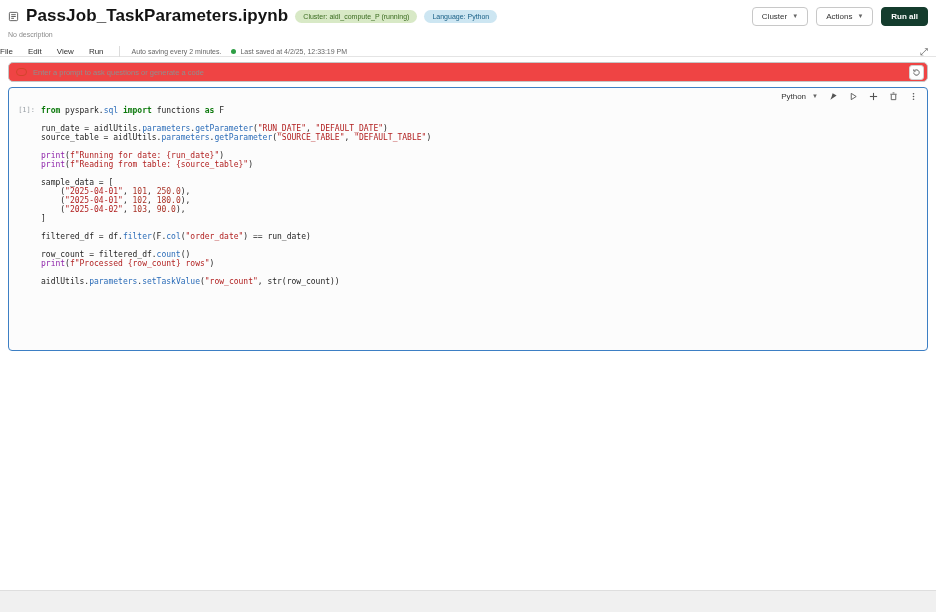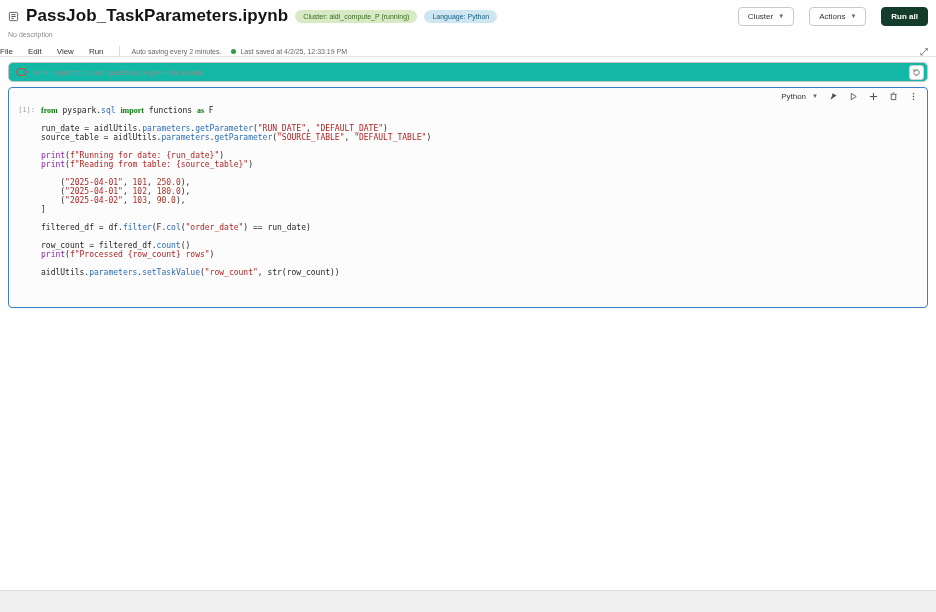--- a/index.html
+++ b/index.html
@@ -9,56 +9,56 @@
     font-family:"Liberation Sans", sans-serif; overflow:hidden;
   }
   
   .topbar { position:absolute; top:0; left:0; right:0; height:57px; background:#fff; border-bottom:1px solid #e4e4e4; }
   .title-row { display:flex; align-items:center; gap:7px; padding:6px 8px 0 8px; }
   .nb-icon { width:11px; height:11px; color:#555; flex:0 0 auto; }
   .nb-title { font-size:17px; font-weight:bold; color:#141414; letter-spacing:.1px; }
   .badge { font-size:7px; line-height:1; padding:3px 8px; border-radius:9px; white-space:nowrap; }
   .badge.green { background:var(--badge-green-bg); color:var(--badge-green-text); }
   .badge.blue  { background:var(--badge-blue-bg);  color:var(--badge-blue-text); }
-  .top-actions { margin-left:auto; display:flex; align-items:center; gap:15px;padding-left:37px; }
+  .top-actions { margin-left:auto; display:flex; align-items:center; gap:8px;padding-left:37px; }
   .btn { display:flex; align-items:center; gap:5px; font-size:8px; color:#333; background:#fff;
          border:1px solid #c8c8c8; border-radius:4px; padding:4px 9px; cursor:pointer;
          font-family:"Liberation Sans", sans-serif; }
   .btn .chev { font-size:6px; color:#666; }
   .btn.primary { background:var(--run-all-bg); border-color:var(--run-all-bg); color:#fff; font-weight:bold; }
   .desc-row { padding:5px 8px 0 8px; font-size:7px; color:#8b8b8b; }
   .menu-row { display:flex; align-items:center; gap:0; padding:8px 8px 0 0; }
   .menu-item { font-size:8px; color:#333; margin-right:15px; cursor:pointer; }
   .vdiv { width:1px; height:11px; background:#dcdcdc; margin:0 12px 0 0; }
   .autosave { font-size:7px; color:#666; margin-right:10px; }
   .saved { display:flex; align-items:center; gap:4px; font-size:7px; color:#666; }
   .dot { width:5px; height:5px; border-radius:50%; background:var(--saved-dot); }
   .expand { margin-left:auto; color:#555; font-size:10px; line-height:1; cursor:pointer; }
   
-  .assistant-bar { position:absolute; top:62px; left:8px; right:8px; height:20px; background:#14b8a6;
+  .assistant-bar { position:absolute; top:62px; left:8px; right:8px; height:20px; background:#ef4444;
                    border:1px solid #c6c6c6; border-radius:5px; display:flex; align-items:center; padding:0 3px; }
   .assist-icon { width:11px; height:8px; border:1.5px solid var(--assistant-icon); border-radius:5px; margin:0 6px 0 4px; flex:0 0 auto; }
   .prompt-input { flex:1; border:none; outline:none; background:transparent; font-size:7.5px; color:#333;
                   font-family:"Liberation Sans", sans-serif; }
   .prompt-input::placeholder { color:#8f8f8f; }
   .history-btn { width:15px; height:15px; border:1px solid #d2d2d2; border-radius:3px; background:#fff;
                  display:flex; align-items:center; justify-content:center; color:#555; cursor:pointer; flex:0 0 auto; }
   
-  .cell { position:absolute; top:87px; left:8px; right:8px; height:221px; background:#fcfcfc;
+  .cell { position:absolute; top:87px; left:8px; right:8px; height:264px; background:#fcfcfc;
           border:1px solid var(--accent-border); border-radius:4px; }
   .cell-toolbar { position:absolute; top:3px; right:9px; display:flex; align-items:center; gap:10px; color:#555; }
   .lang-label { font-size:8px; color:#333; }
   .lang-chev { font-size:6px; color:#666; margin-left:-4px; }
   .tb-icon { width:10px; height:10px; display:flex; align-items:center; justify-content:center; cursor:pointer; color:#555; }
   .code-wrap { position:absolute; top:16px; left:0; right:0; bottom:0; display:flex; }
   .gutter { width:32px; flex:0 0 auto; text-align:right; padding:2px 6px 0 0;
             font-family:"DejaVu Sans Mono", monospace; font-size:7px; color:#9aa0a6; }
   .code { flex:1; padding-top:2px; font-family:"DejaVu Sans Mono", monospace; font-size:8px; line-height:9px; color:#1f1f1f; }
   .cl { white-space:pre; min-height:9px; }
-  .kw  { color:var(--syntax-keyword); font-weight:bold;font-family:Liberation Serif, serif; }
+  .kw  { color:var(--syntax-keyword); font-weight:bold; }
   .bi  { color:var(--syntax-builtin);text-align:right; }
   .str { color:var(--syntax-string); }
   .num { color:var(--syntax-number); }
   .fn  { color:var(--syntax-function); }
   
   .bottombar { position:absolute; left:0; right:0; bottom:0; height:22px; background:#f0f0f0; border-top:1px solid #dedede; }
 </style>
 </head>
 <body>
 
@@ -155,20 +155,21 @@
       <div class="gutter">[1]:</div>
       <div class="code">
           <div class="cl"><span class="kw">from</span> pyspark.<span class="fn">sql</span> <span class="kw">import</span> functions <span class="kw">as</span> F</div>
           <div class="cl">&nbsp;</div>
           <div class="cl">run_date = aidlUtils.<span class="fn">parameters</span>.<span class="fn">getParameter</span>(<span class="str">"RUN_DATE"</span>, <span class="str">"DEFAULT_DATE"</span>)</div>
           <div class="cl">source_table = aidlUtils.<span class="fn">parameters</span>.<span class="fn">getParameter</span>(<span class="str">"SOURCE_TABLE"</span>, <span class="str">"DEFAULT_TABLE"</span>)</div>
           <div class="cl">&nbsp;</div>
           <div class="cl"><span class="bi">print</span>(<span class="str">f"Running for date: {run_date}"</span>)</div>
           <div class="cl"><span class="bi">print</span>(<span class="str">f"Reading from table: {source_table}"</span>)</div>
           <div class="cl">&nbsp;</div>
+          <div class="cl">sample_data = [</div>
           <div class="cl">    (<span class="str">"2025-04-01"</span>, <span class="num">101</span>, <span class="num">250.0</span>),</div>
           <div class="cl">    (<span class="str">"2025-04-01"</span>, <span class="num">102</span>, <span class="num">180.0</span>),</div>
           <div class="cl">    (<span class="str">"2025-04-02"</span>, <span class="num">103</span>, <span class="num">90.0</span>),</div>
           <div class="cl">]</div>
           <div class="cl">&nbsp;</div>
           <div class="cl">filtered_df = df.<span class="fn">filter</span>(F.<span class="fn">col</span>(<span class="str">"order_date"</span>) == run_date)</div>
           <div class="cl">&nbsp;</div>
           <div class="cl">row_count = filtered_df.<span class="fn">count</span>()</div>
           <div class="cl"><span class="bi">print</span>(<span class="str">f"Processed {row_count} rows"</span>)</div>
           <div class="cl">&nbsp;</div>

